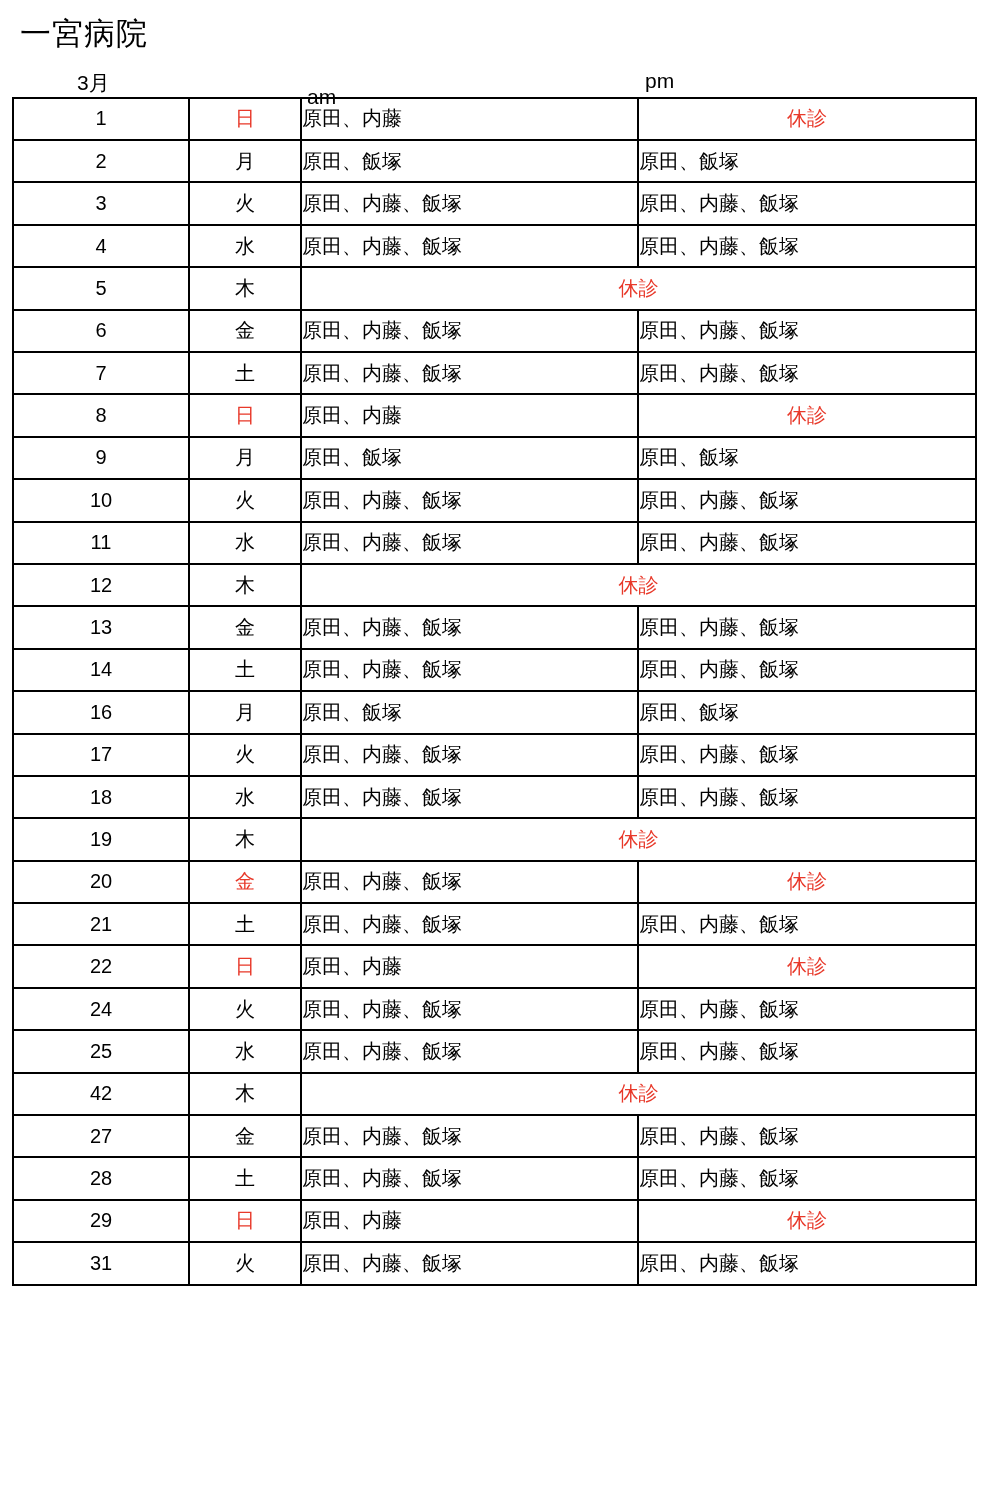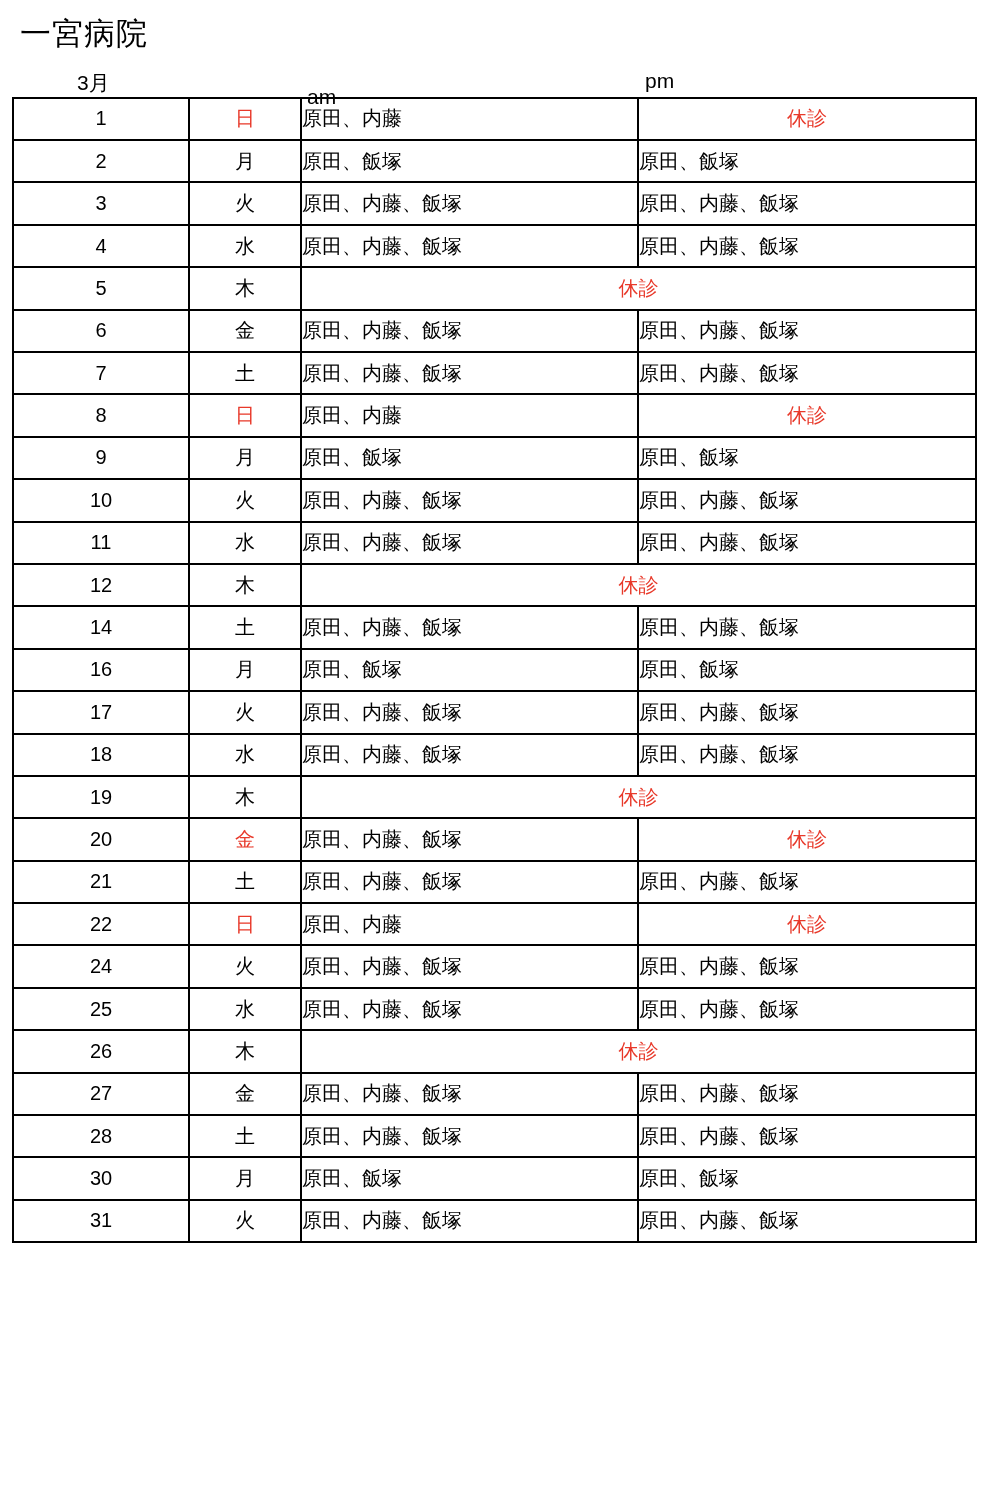--- a/index.html
+++ b/index.html
@@ -46,20 +46,21 @@
     white-space: nowrap;
     vertical-align: middle;
   }
   td.c-day, td.c-wd {
     text-align: center;
     font-size: 21px;
   }
   td.c-names {
     text-align: left;
     padding-left: 8px;
+    border-radius: 15px;
   }
   td.c-center {
     text-align: center;
   }
   .red { color: var(--closed-red, #e8392a); }
 </style>
 </head>
 <body>
 
 <div class="page">
@@ -143,20 +144,26 @@
           <td class="c-wd">水</td>
           <td class="c-names">原田、内藤、飯塚</td>
           <td class="c-names">原田、内藤、飯塚</td>
         </tr>
         <tr>
           <td class="c-day">12</td>
           <td class="c-wd">木</td>
           <td class="c-center red" colspan="2">休診</td>
         </tr>
         <tr>
+          <td class="c-day">13</td>
+          <td class="c-wd">金</td>
+          <td class="c-names">原田、内藤、飯塚</td>
+          <td class="c-names">原田、内藤、飯塚</td>
+        </tr>
+        <tr>
           <td class="c-day">14</td>
           <td class="c-wd">土</td>
           <td class="c-names">原田、内藤、飯塚</td>
           <td class="c-names">原田、内藤、飯塚</td>
         </tr>
         <tr>
           <td class="c-day">16</td>
           <td class="c-wd">月</td>
           <td class="c-names">原田、飯塚</td>
           <td class="c-names">原田、飯塚</td>
@@ -202,41 +209,41 @@
           <td class="c-names">原田、内藤、飯塚</td>
           <td class="c-names">原田、内藤、飯塚</td>
         </tr>
         <tr>
           <td class="c-day">25</td>
           <td class="c-wd">水</td>
           <td class="c-names">原田、内藤、飯塚</td>
           <td class="c-names">原田、内藤、飯塚</td>
         </tr>
         <tr>
-          <td class="c-day">26</td>
+          <td class="c-day">42</td>
           <td class="c-wd">木</td>
           <td class="c-center red" colspan="2">休診</td>
         </tr>
         <tr>
           <td class="c-day">27</td>
           <td class="c-wd">金</td>
           <td class="c-names">原田、内藤、飯塚</td>
           <td class="c-names">原田、内藤、飯塚</td>
         </tr>
         <tr>
           <td class="c-day">28</td>
           <td class="c-wd">土</td>
           <td class="c-names">原田、内藤、飯塚</td>
           <td class="c-names">原田、内藤、飯塚</td>
         </tr>
         <tr>
-          <td class="c-day">30</td>
-          <td class="c-wd">月</td>
-          <td class="c-names">原田、飯塚</td>
-          <td class="c-names">原田、飯塚</td>
+          <td class="c-day">29</td>
+          <td class="c-wd red">日</td>
+          <td class="c-names">原田、内藤</td>
+          <td class="c-center red">休診</td>
         </tr>
         <tr>
           <td class="c-day">31</td>
           <td class="c-wd">火</td>
           <td class="c-names">原田、内藤、飯塚</td>
           <td class="c-names">原田、内藤、飯塚</td>
         </tr>
       </tbody>
   </table>
 </div>

